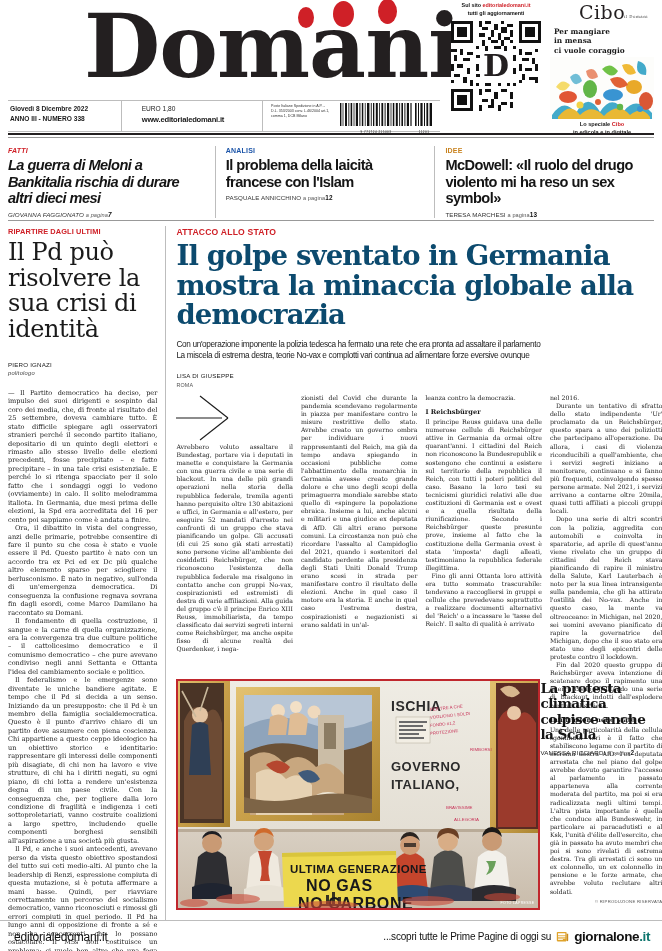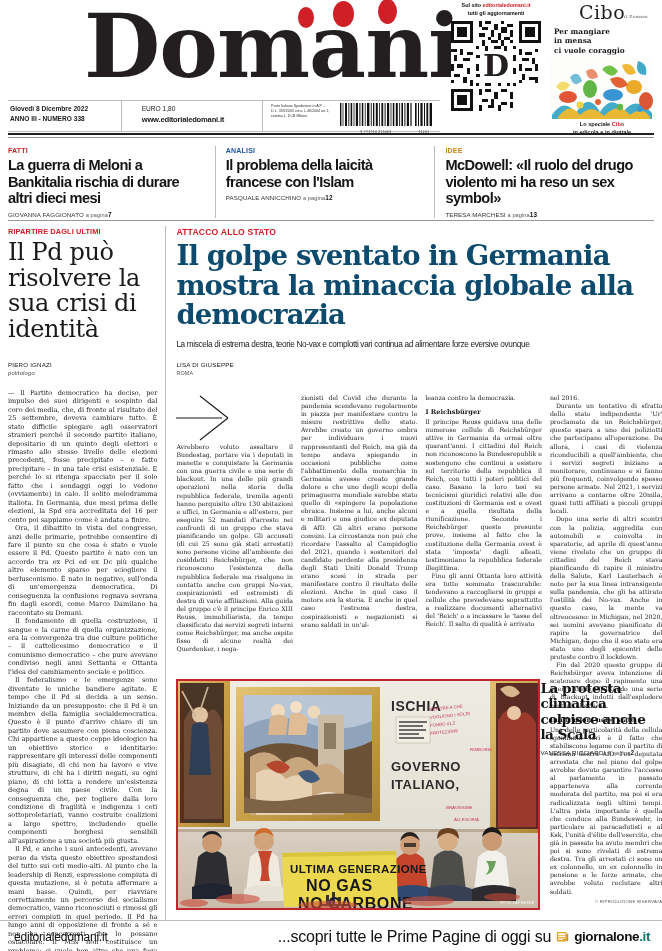--- a/index.html
+++ b/index.html
@@ -53,21 +53,21 @@
     font-size:7.4px;line-height:9.4px;color:#1a1a1a;padding:4px 0 2px 4px;}
   .cibo-art{height:62px;position:relative;overflow:hidden;}
   .cibo-foot{font-size:5.6px;font-weight:700;line-height:7.4px;text-align:center;padding-top:2px;}
   .cibo-foot .hl{color:#cf2027;}
 
   .rule-thick{position:absolute;left:8px;width:646px;background:#231f20;}
 
   
   .teasers{position:absolute;left:8px;top:146px;width:646px;height:72px;display:flex;}
   .teaser{padding:0 10px 0 0;}
-  .teaser.t1{width:214px;}
+  .teaser.t1{width:214px;font-style:italic;}
   .teaser.t2{width:216px;border-left:1px solid #bdbdbd;padding-left:10px;}
   .teaser.t3{width:216px;border-left:1px solid #bdbdbd;padding-left:10px;}
   .kicker{font-size:7px;font-weight:700;letter-spacing:.2px;line-height:10px;margin-bottom:1px;}
   .k-red{color:#cf2027;}
   .k-blue{color:#1b54a8;}
   .k-orange{color:#c8821e;}
   .teaser h2{margin:0;font-size:14.6px;line-height:16.6px;font-weight:700;
     letter-spacing:-.55px;color:#151515;}
   .byline{font-size:6.2px;letter-spacing:.1px;color:#333;margin-top:4px;}
   .byline .pg{font-size:5.6px;color:#555;}
@@ -126,21 +126,21 @@
     font-size:13.6px;line-height:15.4px;letter-spacing:-.5px;margin:0;color:#151515;}
   .cap-by{font-size:6.2px;margin-top:6px;letter-spacing:.2px;}
   .cap-by .pg{font-size:5.6px;color:#555;}
   .cap-by .pgn{font-weight:700;font-size:6.4px;color:#111;}
 
   
   .footer{position:absolute;left:0;top:920px;width:662px;height:31px;
     border-top:1px solid #bdbdbd;display:flex;align-items:center;}
   .f-site{font-size:12px;font-weight:400;letter-spacing:-.2px;padding-left:14px;color:#111;}
   .f-right{margin-left:auto;display:flex;align-items:center;gap:5px;padding-right:12px;}
-  .f-txt{font-size:16px;letter-spacing:-.2px;color:#111;}
+  .f-txt{font-size:10px;letter-spacing:-.2px;color:#111;}
   .f-logo{font-size:13.5px;font-weight:700;letter-spacing:-.4px;color:#111;}
   .f-logo .dotit{color:#0f766e;}
   .f-ico{width:13px;height:13px;}
 </style>
 </head>
 <body>
 
 <div class="page">
 
   <div class="masthead">
@@ -402,20 +402,21 @@
         <p>Il federalismo e le emergenze sono diventate le uniche bandiere agitate. E tempo che il Pd si decida a un senso. Iniziando da un presupposto: che il Pd è un membro della famiglia socialdemocratica. Questo è il punto d'arrivo chiaro di un partito dove assumere con piena coscienza. Chi appartiene a questo ceppo ideologico ha un obiettivo storico e identitario: rappresentare gli interessi delle componenti più disagiate, di chi non ha lavoro e vive strutture, di chi ha i diritti negati, su ogni piano, di chi lotta a rendere un'esistenza degna di un paese civile. Con la conseguenza che, per togliere dalla loro condizione di fragilità e indigenza i ceti sottoproletariati, vanno costruite coalizioni a largo spettro, includendo quelle componenti borghesi sensibili all'aspirazione a una società più giusta.</p>
         <p>Il Pd, e anche i suoi antecedenti, avevano perso da vista questo obiettivo spostandosi del tutto sui ceti medio-alti. Al punto che la leadership di Renzi, espressione compiuta di questa mutazione, si è potuta affermare a mani basse. Quindi, per riavviare correttamente un percorso del socialismo democratico, vanno riconosciuti e rimossi gli errori compiuti in quel periodo. Il Pd ha lungo anni di opposizione di fronte a sé e non ha concorrenti che lo possano ostacolare. Il M5s non costituisce un problema: ci vuole ben altro che una foga demagogica, pur giustificata dalla difesa degli ultimi, per rappresentare un'alternativa. Semmai, al Pd manca quella vena tribunizia che animava la sinistra d'un tempo, oggi troppo appannata dal mantra della responsabilità.</p>
       </div>
 
     </div>
 
     <div class="col-right">
       <div class="mh-kicker">ATTACCO ALLO STATO</div>
       <h1 class="mh-title">Il golpe sventato in Germania mostra la minaccia globale alla democrazia</h1>
       <div class="mh-sub">
+        <div>Con un'operazione imponente la polizia tedesca ha fermato una rete che era pronta ad assaltare il parlamento</div>
         <div>La miscela di estrema destra, teorie No-vax e complotti vari continua ad alimentare forze eversive ovunque</div>
       </div>
       <div class="mh-by">
         <div>LISA DI GIUSEPPE</div>
         <div class="city">ROMA</div>
       </div>
 
       <div class="art">
         <div class="art-cols">
 

